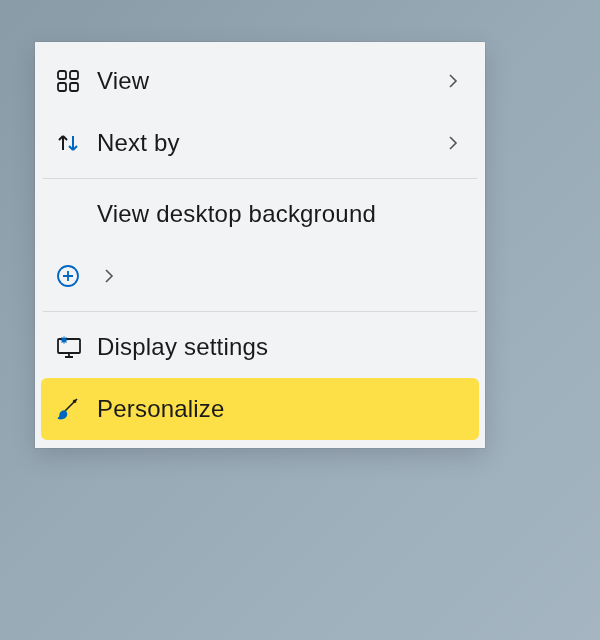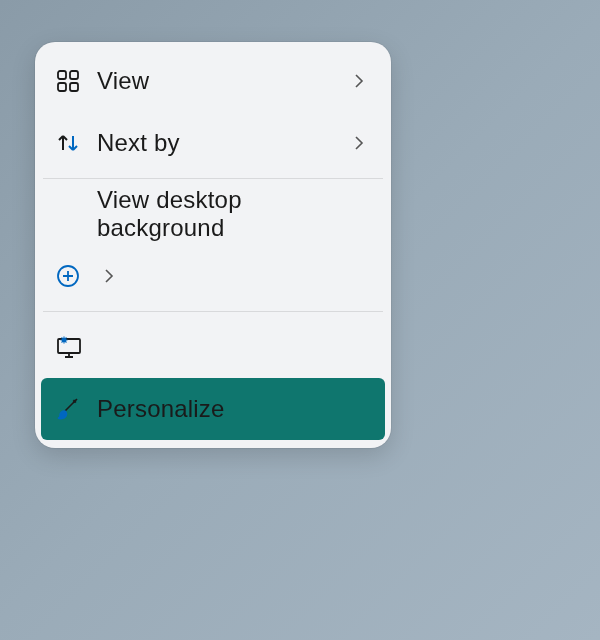--- a/index.html
+++ b/index.html
@@ -8,37 +8,37 @@
       height: 640px;
       background: linear-gradient(135deg, #8a9ba8 0%, #9aabb8 50%, #a5b5c2 100%);
       font-family: 'Segoe UI', Tahoma, sans-serif;
       overflow: hidden;
       position: relative;
     }
     .context-menu {
       position: absolute;
       top: 42px;
       left: 35px;
-      width: 356px;
+      width: 450px;
       background: #f2f3f5;
-      border-radius: 20px;
+      border-radius: 0;
       box-shadow: 0 8px 24px rgba(0,0,0,0.15), 0 0 0 1px rgba(0,0,0,0.05);
       padding: 8px 6px;
     }
     .menu-item {
       display: flex;
       align-items: center;
       height: 62px;
       padding: 0 14px;
       border-radius: 6px;
       cursor: default;
       position: relative;
     }
     .menu-item.hover {
-      background: #0f766e;
+      background: #fde047;
     }
     .icon-slot {
       width: 42px;
       display: flex;
       align-items: center;
       justify-content: flex-start;
       flex-shrink: 0;
     }
     .icon-slot svg { display: block; }
     .label {
@@ -124,20 +124,21 @@
 
   <div class="menu-item">
     <span class="icon-slot">
       <svg width="28" height="26" viewBox="0 0 28 26" fill="none" stroke="#1a1a1a" stroke-width="1.8">
         <rect x="3" y="5" width="22" height="14" rx="1"></rect>
         <path d="M10 23 L18 23 M14 19 L14 23"></path>
         <circle cx="9" cy="6" r="2.5" fill="#0067C0" stroke="none"></circle>
         <path d="M9 3.5 L9 2.5 M9 9.5 L9 8.5 M6.5 6 L5.5 6 M12.5 6 L11.5 6 M7.2 4.2 L6.5 3.5 M10.8 7.8 L11.5 8.5 M7.2 7.8 L6.5 8.5 M10.8 4.2 L11.5 3.5" stroke="#0067C0" stroke-width="1.2"></path>
       </svg>
     </span>
+    <span class="label">Display settings</span>
   </div>
 
   <div class="menu-item hover">
     <span class="icon-slot">
       <svg width="28" height="28" viewBox="0 0 28 28" fill="none" stroke-width="1.6">
         <path d="M22 4 L10 16" stroke="#1a1a1a"></path>
         <path d="M23 3 L21 5 L23 7 L25 5 Z" fill="#1a1a1a" stroke="#1a1a1a" stroke-width="0.5" transform="rotate(-45 23 5) translate(-1 -1) scale(0.9)"></path>
         <path d="M10 16 C7 16 5 18 5 21 C5 22 4 23 3 23 C5 24 9 24 11 21 C12 19 11 17 10 16 Z" fill="#0067C0" stroke="#0067C0"></path>
       </svg>
     </span>

